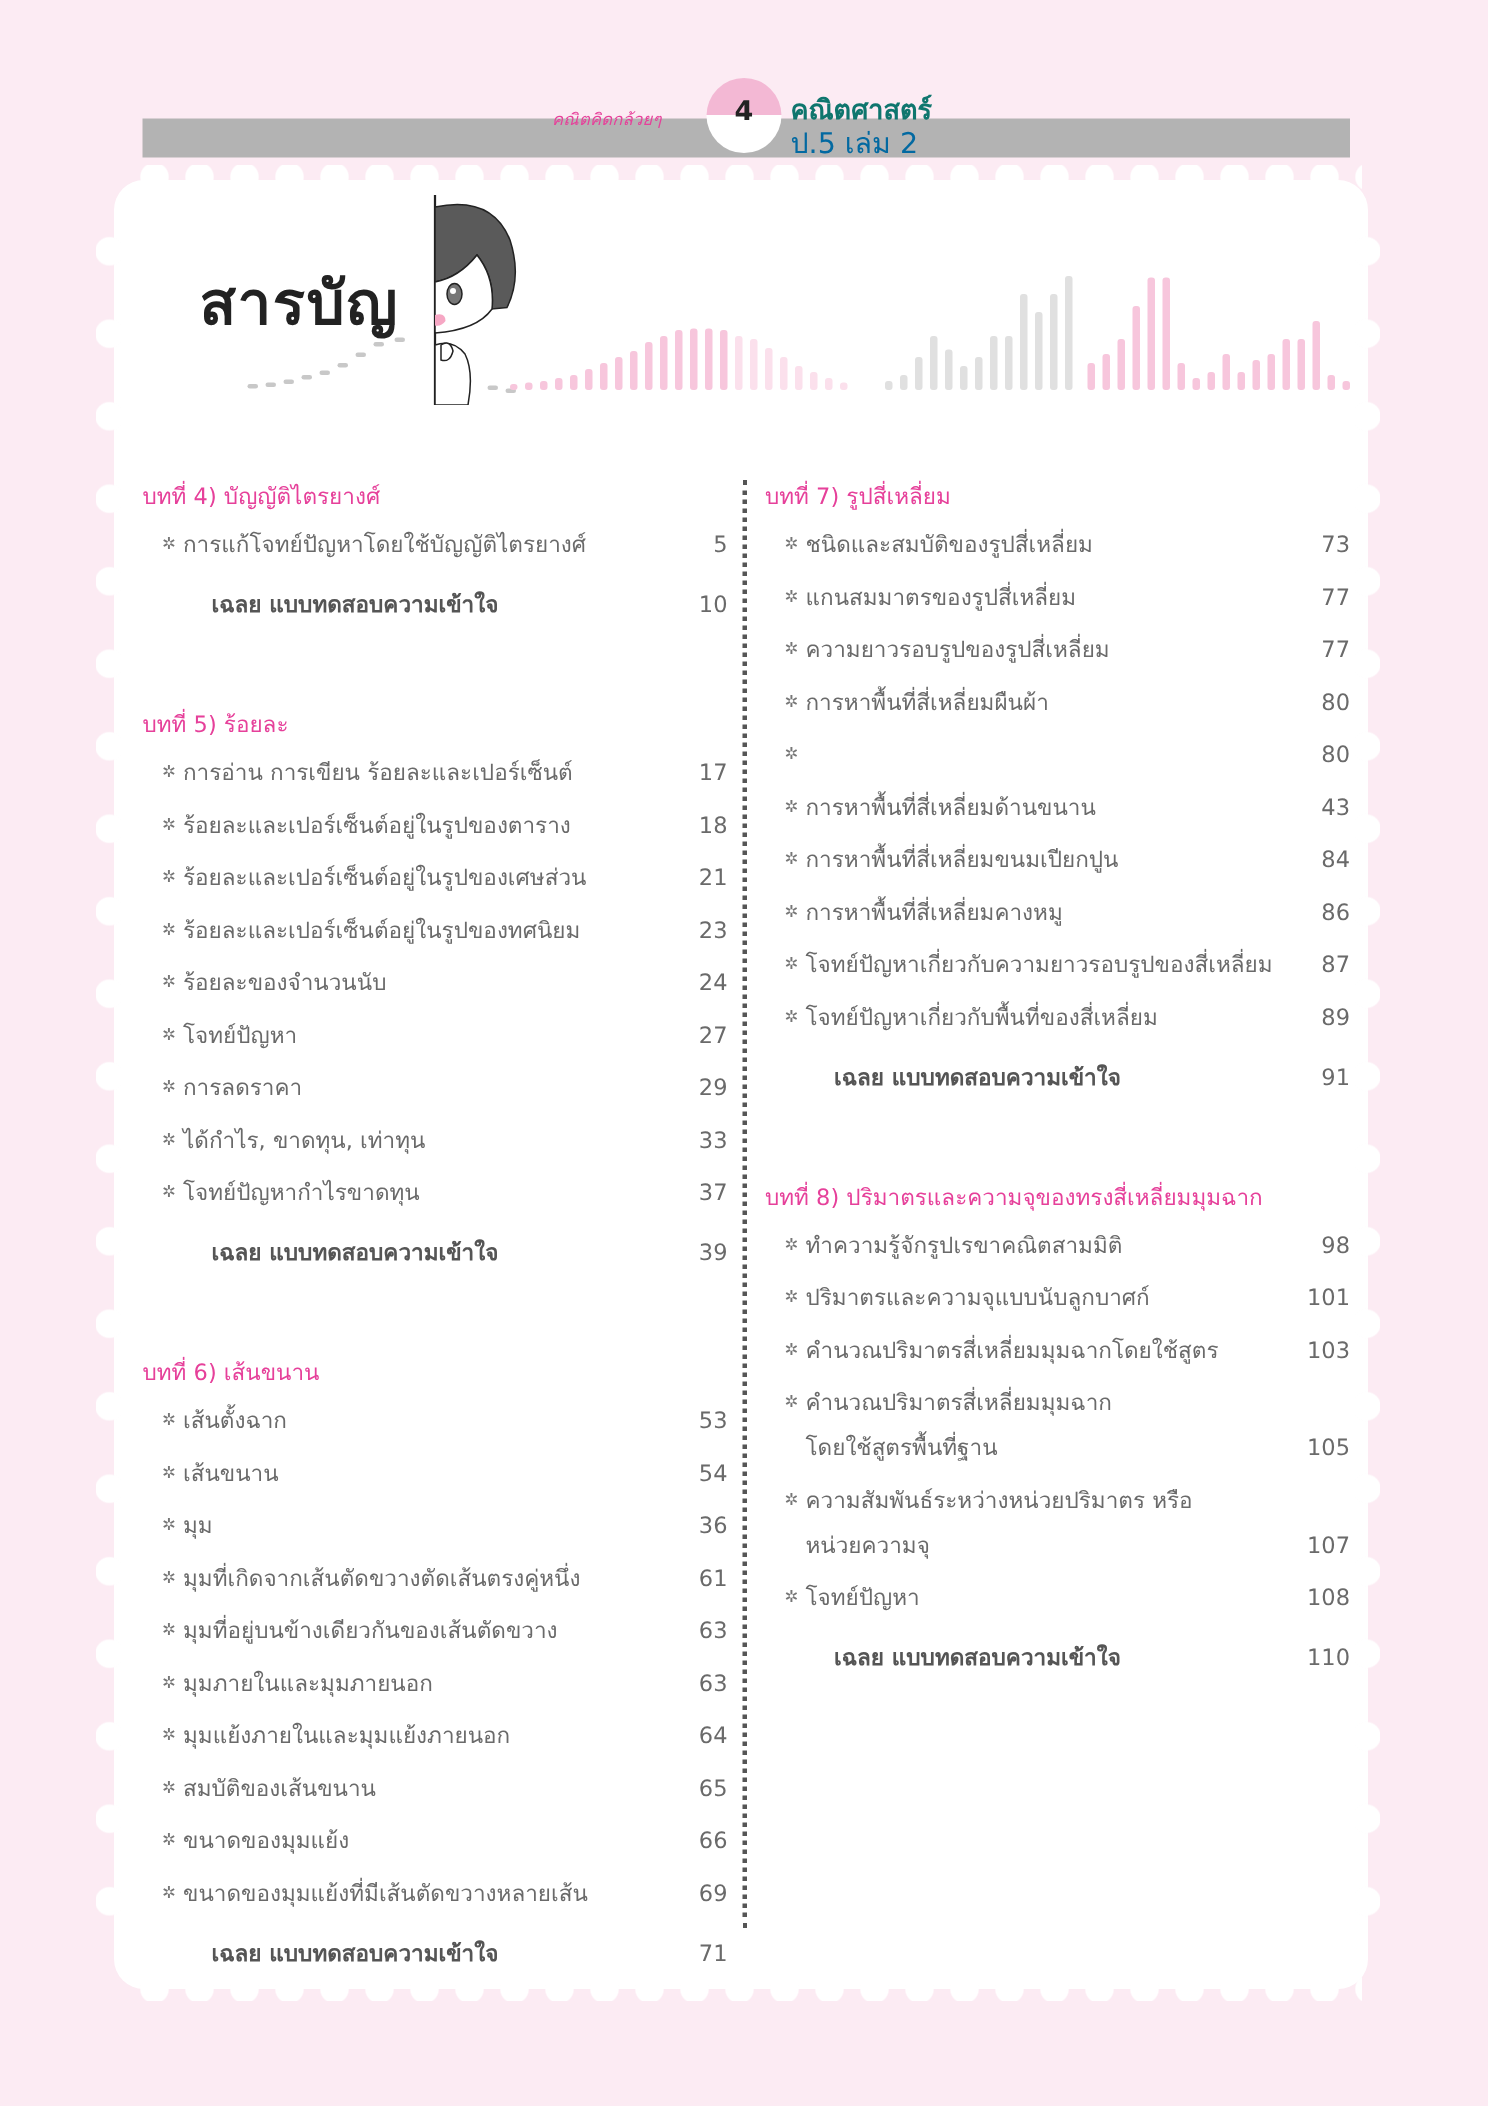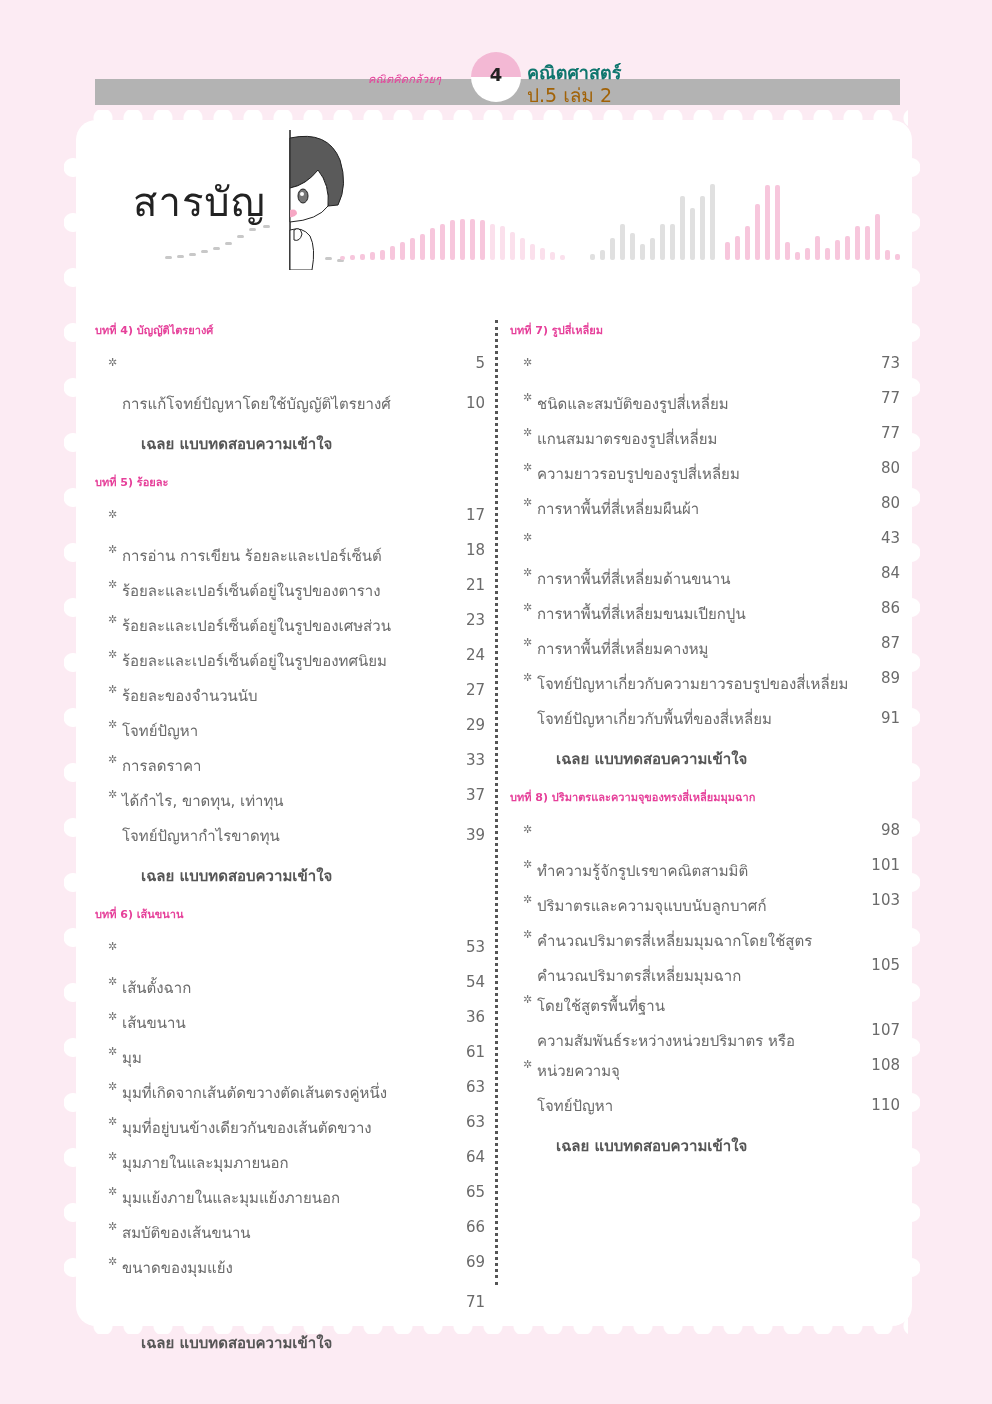--- a/index.html
+++ b/index.html
@@ -24,21 +24,21 @@
     overflow:hidden;
   }
   .page-num {
     position:absolute; left:0; right:0; top:12px; text-align:center;
     font-size:18px; font-weight:bold; color:#222;
   }
   .subject {
     position:absolute; left:527px; top:58px; font-size:18px; font-weight:bold; color:#0f766e;
   }
   .grade {
-    position:absolute; left:527px; top:80px; font-size:19px; color:#a16207;
+    position:absolute; left:527px; top:80px; font-size:19px; color:#0369a1;
   }
   
   .card {
     position:absolute; left:76px; top:120px; width:836px; height:1206px;
     background:#ffffff; border-radius:20px;
   }
   .scallop-top, .scallop-bottom {
     position:absolute; left:88px; width:820px; height:16px;
     background-image:radial-gradient(circle, #ffffff 9px, transparent 10px);
     background-size:30px 16px; background-repeat:repeat-x;
@@ -47,47 +47,47 @@
   .scallop-bottom { top:1318px; }
   .scallop-left, .scallop-right {
     position:absolute; top:140px; width:18px; height:1170px;
     background-image:radial-gradient(circle, #ffffff 9px, transparent 10px);
     background-size:18px 55px; background-repeat:repeat-y;
   }
   .scallop-left { left:64px; }
   .scallop-right { left:902px; }
 
   .title {
-    position:absolute; left:133px; top:170px; font-size:40px; color:#222; font-weight:normal;
+    position:absolute; left:133px; top:170px; font-size:40px; color:#222; font-weight:bold;
     letter-spacing:1px;
   }
   .mascot {
     position:absolute; left:288px; top:130px; width:70px; height:140px;
   }
   .deco-dashes { position:absolute; left:160px; top:220px; width:300px; height:50px; }
   .deco-bars { position:absolute; left:340px; top:180px; width:560px; height:82px; }
 
   .divider {
     position:absolute; left:495px; top:320px; width:0; height:965px;
     border-left:3px dotted #555;
   }
   .col { position:absolute; top:318px; }
   .col-left { left:95px; width:390px; }
   .col-right { left:510px; width:390px; }
   .chapter {
-    font-size:11px; font-weight:bold; color:#e6409a; height:26px; line-height:26px;
+    font-size:15px; font-weight:normal; color:#e6409a; height:26px; line-height:26px;
     margin-bottom:9px;
   }
   .chapter.gap { margin-top:27px; }
   .item {
     position:relative; height:35px; line-height:20px; font-size:15px; color:#6a6a6a;
   }
   .item.two { height:65px; }
   .bullet { position:absolute; left:13px; top:0; font-size:11px; color:#777; }
-  .item-label { position:absolute; left:27px; top:0; right:40px; white-space:nowrap;margin-top:41px; }
+  .item-label { position:absolute; left:27px; top:0; right:40px; white-space:nowrap; }
   .item.two .item-label { white-space:normal; line-height:30px; top:-5px; }
   .page { position:absolute; right:0; top:0; color:#6a6a6a; font-size:15px; }
   .item.two .page { top:30px; }
   .answer {
     position:relative; height:55px; line-height:20px; font-size:15px; font-weight:bold; color:#555;
   }
   .answer .item-label { left:46px; top:5px; }
   .answer .page { top:5px; font-weight:normal; }
 </style>
 </head>
@@ -308,20 +308,21 @@
       <span class="item-label">สมบัติของเส้นขนาน</span>
       <span class="page">65</span>
     </div>
   <div class="item">
       <span class="bullet">✲</span>
       <span class="item-label">ขนาดของมุมแย้ง</span>
       <span class="page">66</span>
     </div>
   <div class="item">
       <span class="bullet">✲</span>
+      <span class="item-label">ขนาดของมุมแย้งที่มีเส้นตัดขวางหลายเส้น</span>
       <span class="page">69</span>
     </div>
   <div class="answer">
     <span class="item-label">เฉลย แบบทดสอบความเข้าใจ</span>
     <span class="page">71</span>
   </div>
 </div>
 
 <div class="col col-right">
 

